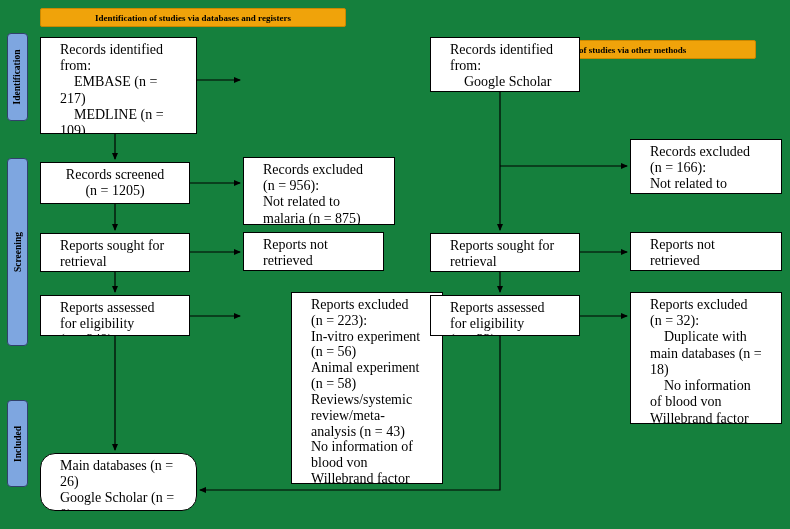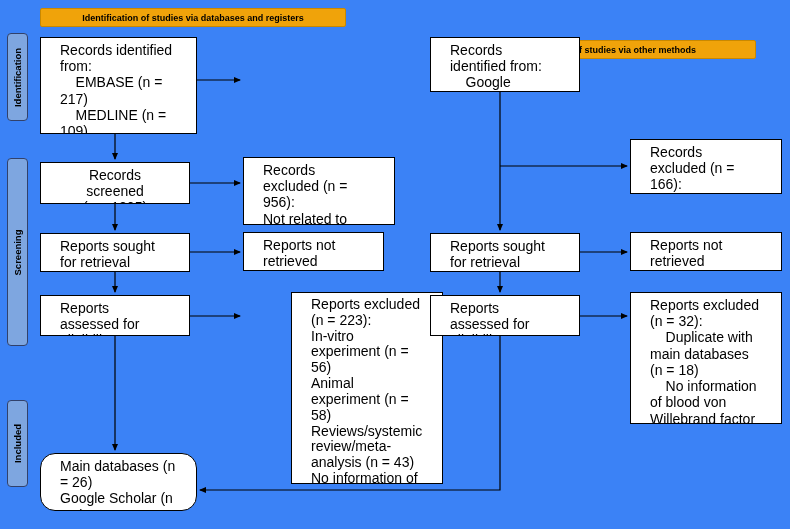--- a/index.html
+++ b/index.html
@@ -5,22 +5,23 @@
   html, body {
     margin: 0;
     padding: 0;
     background: #ffffff;
     font-family: "Liberation Sans", sans-serif;
   }
   .canvas {
     position: relative;
     width: 790px;
     height: 529px;
-    background: #3b82f6;
+    background: #15803d;
     overflow: hidden;
+    font-family: Liberation Serif, serif;
   }
   .arrows {
     position: absolute;
     left: 0;
     top: 0;
     width: 790px;
     height: 529px;
     pointer-events: none;
   }
   .header-bar {

